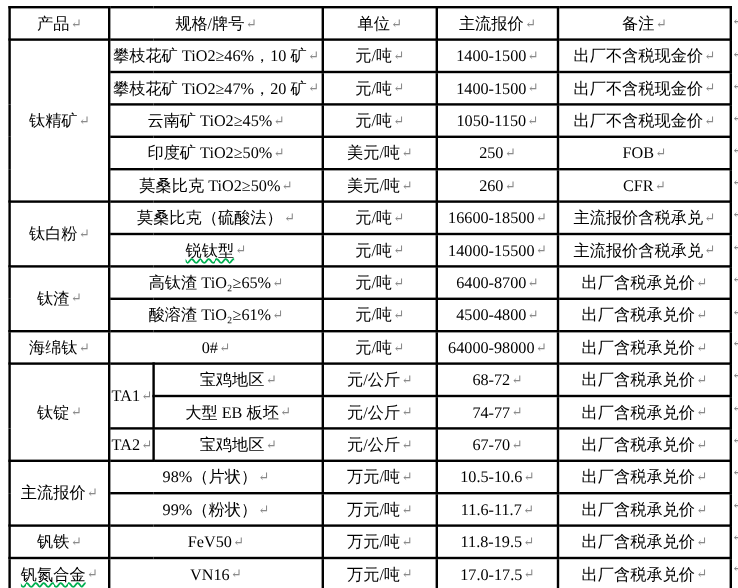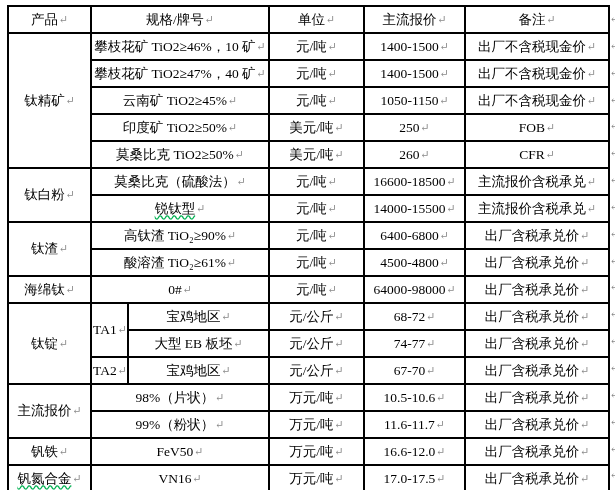--- a/index.html
+++ b/index.html
@@ -85,21 +85,21 @@
   </thead>
   <tbody>
     <tr>
       <td rowspan="5"><span class="t">钛精矿</span><span class="pm">↵</span></td>
       <td colspan="2"><span class="t">攀枝花矿 TiO2≥46%，10 矿</span><span class="pm">↵</span></td>
       <td><span class="t">元/吨</span><span class="pm">↵</span></td>
       <td><span class="t">1400-1500</span><span class="pm">↵</span></td>
       <td><span class="t">出厂不含税现金价</span><span class="pm">↵</span></td>
     </tr>
     <tr>
-      <td colspan="2"><span class="t">攀枝花矿 TiO2≥47%，40 矿</span><span class="pm">↵</span></td>
+      <td colspan="2"><span class="t">攀枝花矿 TiO2≥47%，20 矿</span><span class="pm">↵</span></td>
       <td><span class="t">元/吨</span><span class="pm">↵</span></td>
       <td><span class="t">1400-1500</span><span class="pm">↵</span></td>
       <td><span class="t">出厂不含税现金价</span><span class="pm">↵</span></td>
     </tr>
     <tr>
       <td colspan="2"><span class="t">云南矿 TiO2≥45%</span><span class="pm">↵</span></td>
       <td><span class="t">元/吨</span><span class="pm">↵</span></td>
       <td><span class="t">1050-1150</span><span class="pm">↵</span></td>
       <td><span class="t">出厂不含税现金价</span><span class="pm">↵</span></td>
     </tr>
@@ -123,23 +123,23 @@
       <td><span class="t">主流报价含税承兑</span><span class="pm">↵</span></td>
     </tr>
     <tr>
       <td colspan="2"><span class="t misspell">锐钛型</span><span class="pm">↵</span></td>
       <td><span class="t">元/吨</span><span class="pm">↵</span></td>
       <td><span class="t">14000-15500</span><span class="pm">↵</span></td>
       <td><span class="t">主流报价含税承兑</span><span class="pm">↵</span></td>
     </tr>
     <tr>
       <td rowspan="2"><span class="t">钛渣</span><span class="pm">↵</span></td>
-      <td colspan="2"><span class="t">高钛渣 TiO₂≥90%</span><span class="pm">↵</span></td>
-      <td><span class="t">元/吨</span><span class="pm">↵</span></td>
-      <td><span class="t">6400-6800</span><span class="pm">↵</span></td>
+      <td colspan="2"><span class="t">高钛渣 TiO₂≥65%</span><span class="pm">↵</span></td>
+      <td><span class="t">元/吨</span><span class="pm">↵</span></td>
+      <td><span class="t">6400-8700</span><span class="pm">↵</span></td>
       <td><span class="t">出厂含税承兑价</span><span class="pm">↵</span></td>
     </tr>
     <tr>
       <td colspan="2"><span class="t">酸溶渣 TiO₂≥61%</span><span class="pm">↵</span></td>
       <td><span class="t">元/吨</span><span class="pm">↵</span></td>
       <td><span class="t">4500-4800</span><span class="pm">↵</span></td>
       <td><span class="t">出厂含税承兑价</span><span class="pm">↵</span></td>
     </tr>
     <tr>
       <td><span class="t">海绵钛</span><span class="pm">↵</span></td>
@@ -179,21 +179,21 @@
     <tr>
       <td colspan="2"><span class="t">99%（粉状）</span><span class="pm">↵</span></td>
       <td><span class="t">万元/吨</span><span class="pm">↵</span></td>
       <td><span class="t">11.6-11.7</span><span class="pm">↵</span></td>
       <td><span class="t">出厂含税承兑价</span><span class="pm">↵</span></td>
     </tr>
     <tr>
       <td><span class="t">钒铁</span><span class="pm">↵</span></td>
       <td colspan="2"><span class="t">FeV50</span><span class="pm">↵</span></td>
       <td><span class="t">万元/吨</span><span class="pm">↵</span></td>
-      <td><span class="t">16.6-12.0</span><span class="pm">↵</span></td>
+      <td><span class="t">11.8-19.5</span><span class="pm">↵</span></td>
       <td><span class="t">出厂含税承兑价</span><span class="pm">↵</span></td>
     </tr>
     <tr>
       <td><span class="t misspell">钒氮合金</span><span class="pm">↵</span></td>
       <td colspan="2"><span class="t">VN16</span><span class="pm">↵</span></td>
       <td><span class="t">万元/吨</span><span class="pm">↵</span></td>
       <td><span class="t">17.0-17.5</span><span class="pm">↵</span></td>
       <td><span class="t">出厂含税承兑价</span><span class="pm">↵</span></td>
     </tr>
   </tbody>

